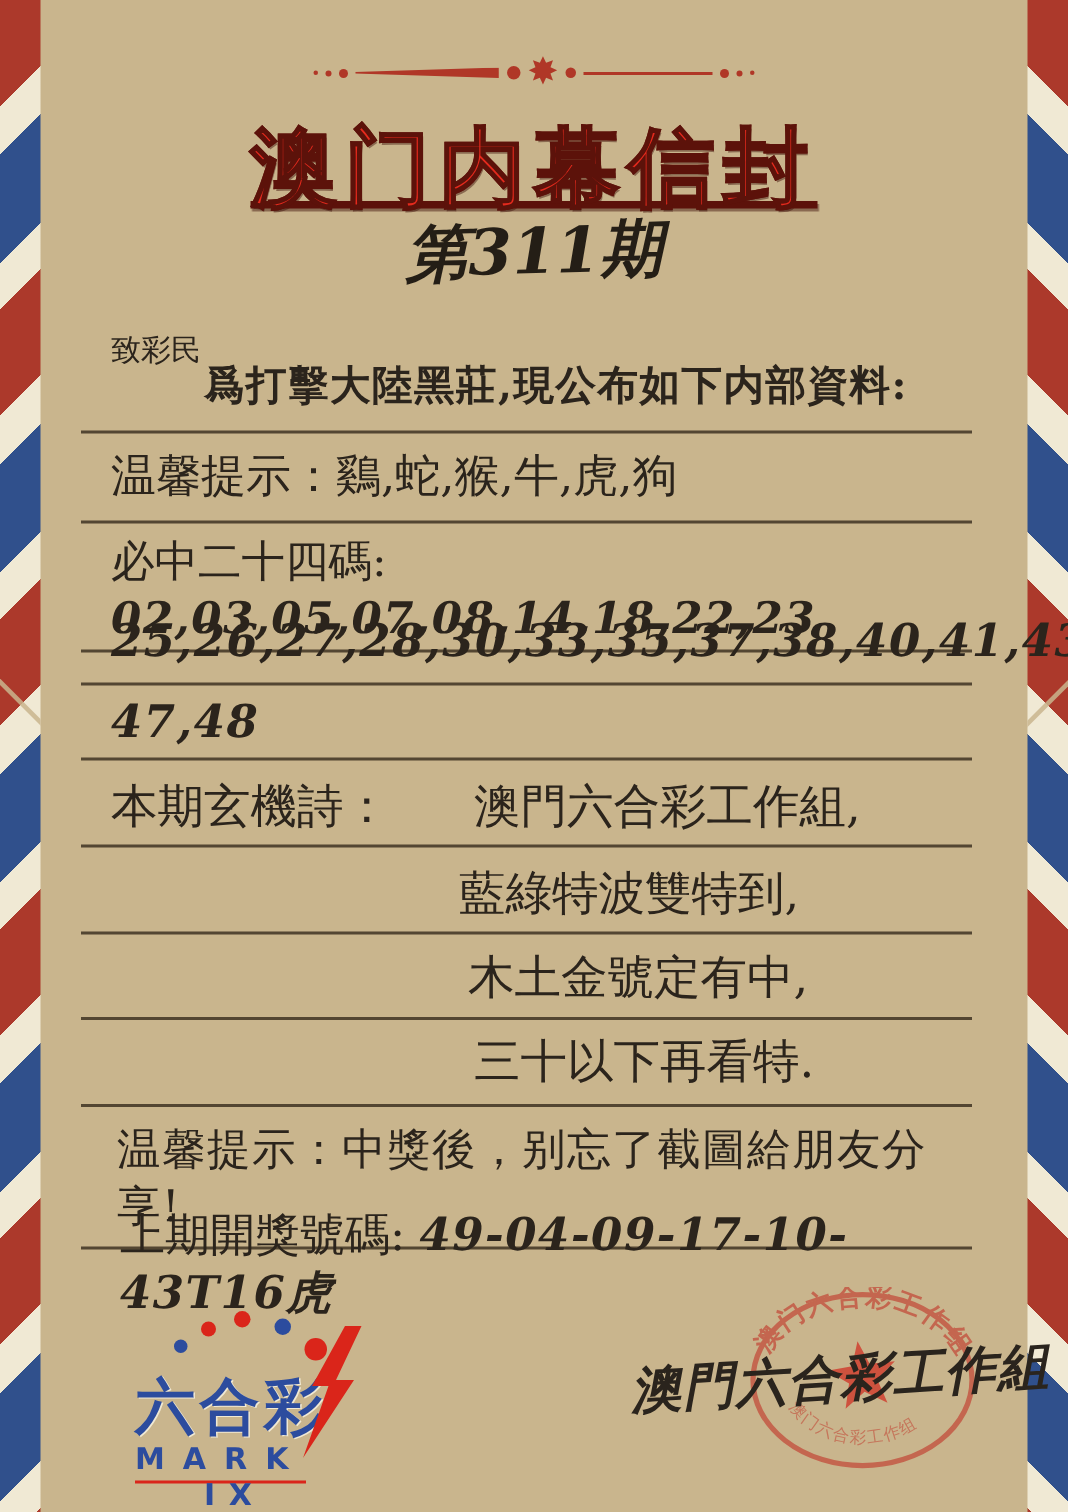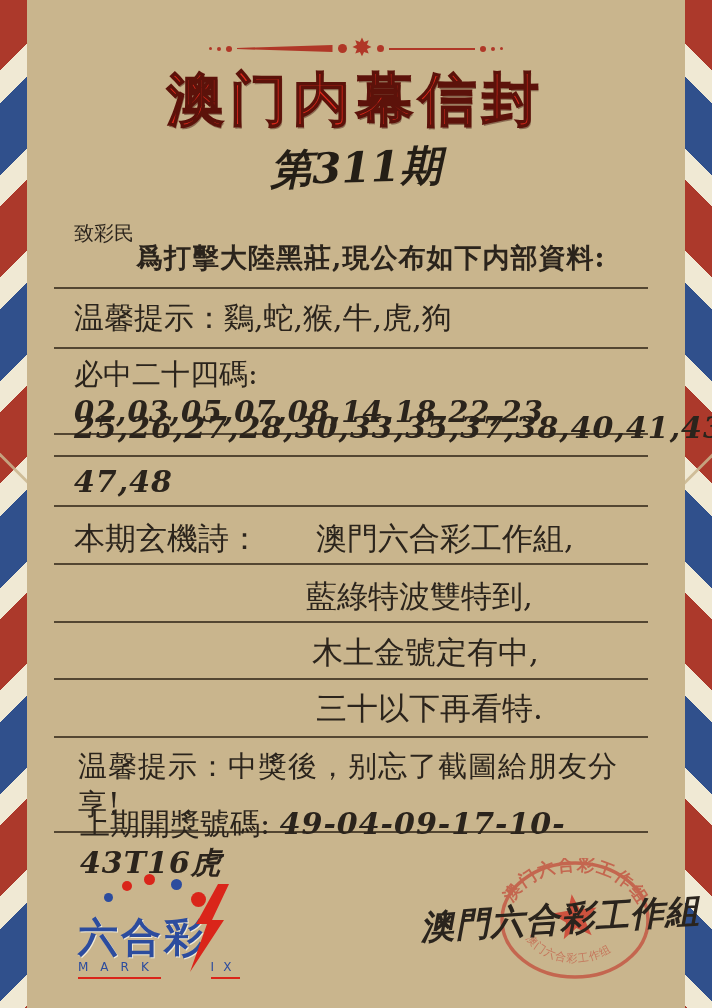--- a/index.html
+++ b/index.html
@@ -21,23 +21,23 @@
   
   .divider{position:absolute;top:36px;left:0;right:0;display:flex;align-items:center;justify-content:center;gap:5px;color:#b03727;}
   .dot{border-radius:50%;background:#b03727;flex:none;}
   .dot.s1{width:3px;height:3px}.dot.s2{width:4px;height:4px}.dot.s3{width:6px;height:6px}
   .dot.s4{width:9px;height:9px}.dot.s5{width:7px;height:7px}
   .beam{flex:none;width:96px;height:7px;background:#b03727;clip-path:polygon(0 42%,100% 0,100% 100%,0 58%);}
   .thinline{flex:none;width:86px;height:2px;background:#b03727;}
   .orn-star{font-size:25px;line-height:1;transform:translateY(-1px);}
   
   .title{
-    position:absolute;top:62px;left:0;right:0;margin:0;text-align:center;
+    position:absolute;top:62px;left:0;right:0;margin:12px;text-align:center;
     font-size:57px;font-weight:900;letter-spacing:6px;color:#e52a1d;
-    -webkit-text-stroke:1.6px #5c120a;text-shadow:1px 2px 0 rgba(60,14,6,.45);
+    -webkit-text-stroke:1.6px #5c120a;text-shadow:1px 2px 0 rgba(60,14,6,.45);text-decoration:underline;
   }
   .issue{
     position:absolute;top:140px;left:0;right:0;text-align:center;
     font-family:"DejaVu Serif","Liberation Serif",serif;font-style:italic;
     font-size:42px;font-weight:700;color:#241e16;transform:rotate(-1.5deg);
   }
   
   .abs{position:absolute;left:54px;width:594px;box-sizing:border-box;padding-left:20px;line-height:1.3;}
   .ruled{border-bottom:2px solid rgba(62,50,34,.85);}
   .hand{font-family:"DejaVu Serif","Liberation Serif",serif;}
@@ -49,24 +49,24 @@
   .codes2{top:408px;font-size:30px;padding-bottom:8px;}
   .codes3{top:462px;font-size:30px;padding-bottom:4px;}
   .poem1{top:518px;font-size:31px;padding-bottom:5px;}
   .poem1 .poemtext{margin-left:56px;}
   .poem2{top:576px;font-size:31px;padding-left:252px;padding-bottom:5px;}
   .poem3{top:632px;font-size:31px;padding-left:258px;padding-bottom:6px;}
   .poem4{top:688px;font-size:31px;padding-left:262px;padding-bottom:8px;}
   .reminder{top:748px;font-size:29px;padding-left:24px;padding-bottom:8px;letter-spacing:1px;}
   .lastdraw{top:804px;font-size:30px;padding-left:26px;}
   
-  .logo{position:absolute;left:72px;top:866px;width:200px;height:136px;}
+  .logo{position:absolute;left:84px;top:866px;width:200px;height:136px;}
   .ldot{position:absolute;border-radius:50%;}
   .logo-cn{position:absolute;left:6px;top:44px;font-size:40px;font-weight:900;letter-spacing:3px;color:#2c4c9e;text-shadow:1px 1px 0 #f0e9d4;}
-  .logo-latin{position:absolute;left:6px;top:94px;font-size:12px;font-weight:400;color:#2c4c9e;}
+  .logo-latin{position:absolute;left:6px;top:94px;font-size:20px;font-weight:700;color:#2c4c9e;}
   .logo-latin .seg{border-bottom:2px solid #da251a;padding-bottom:3px;}
   .logo-latin .seg-mark{letter-spacing:12px;}
   .logo-latin .seg-ix{letter-spacing:9px;margin-left:46px;}
   .bolt{position:absolute;left:116px;top:18px;}
   
   .stamp{position:absolute;left:496px;top:858px;opacity:.92;}
   .signature{
     position:absolute;left:420px;top:896px;width:292px;
     font-family:"DejaVu Serif","Liberation Serif",serif;font-style:italic;
     font-size:34px;font-weight:700;color:#2a241d;letter-spacing:1px;

